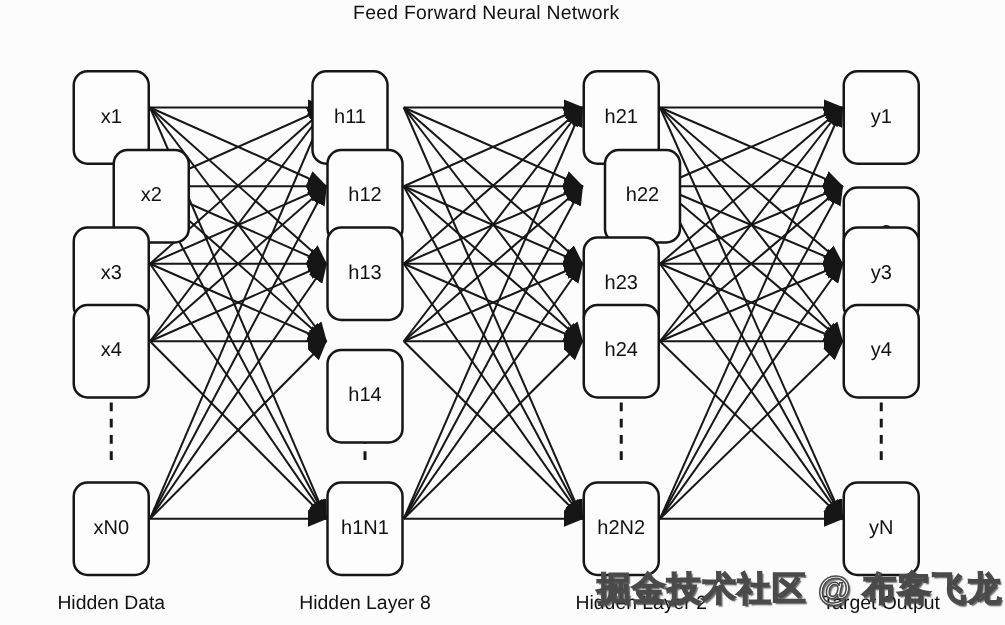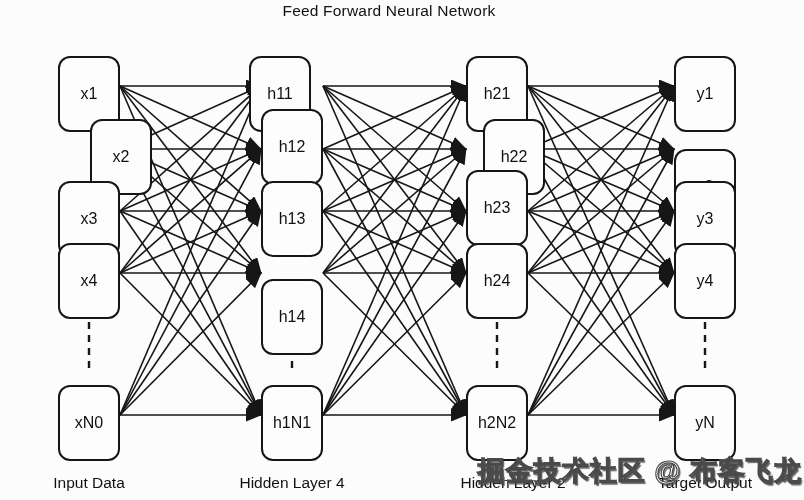--- a/index.html
+++ b/index.html
@@ -153,35 +153,35 @@
       <line x1="497" x2="497" y1="322" y2="372" stroke="#161616" stroke-width="2.4" stroke-dasharray="7 6"></line>
       <line x1="705" x2="705" y1="322" y2="372" stroke="#161616" stroke-width="2.4" stroke-dasharray="7 6"></line>
     </svg>
   <div id="nodes-layer">
       <div class="node" style="left: 58px; top: 56px;">x1</div>
       <div class="node" style="left: 58px; top: 119px; margin-left: 32px;">x2</div>
       <div class="node" style="left: 58px; top: 181px;">x3</div>
       <div class="node" style="left: 58px; top: 243px;">x4</div>
       <div class="node" style="left: 58px; top: 385px;">xN0</div>
       <div class="node" style="left: 249px; top: 56px;">h11</div>
-      <div class="node" style="left: 261px; top: 109px;">h12</div>
+      <div class="node" style="left: 261px; top: 119px;">h12</div>
       <div class="node" style="left: 261px; top: 181px;">h13</div>
       <div class="node" style="left: 261px; top: 243px; margin-top: 36px;">h14</div>
       <div class="node" style="left: 261px; top: 385px;">h1N1</div>
       <div class="node" style="left: 466px; top: 56px;">h21</div>
       <div class="node" style="left: 483px; top: 119px;">h22</div>
-      <div class="node" style="left: 466px; top: 170px;">h23</div>
+      <div class="node" style="left: 466px; top: 189px;">h23</div>
       <div class="node" style="left: 466px; top: 243px;">h24</div>
       <div class="node" style="left: 466px; top: 385px;">h2N2</div>
       <div class="node" style="left: 674px; top: 56px;">y1</div>
       <div class="node" style="left: 674px; top: 119px; margin-top: 30px;">y2</div>
       <div class="node" style="left: 674px; top: 181px;">y3</div>
       <div class="node" style="left: 674px; top: 243px;">y4</div>
       <div class="node" style="left: 674px; top: 385px;">yN</div>
     </div>
   <div id="labels-layer">
-      <div class="layer-label" style="left: 4px; top: 474px;">Input Data</div>
-      <div class="layer-label" style="left: 207px; top: 474px;">Hidden Layer 4</div>
+      <div class="layer-label" style="left: 4px; top: 474px;">Hidden Data</div>
+      <div class="layer-label" style="left: 207px; top: 474px;">Hidden Layer 8</div>
       <div class="layer-label" style="left: 428px; top: 474px;">Hidden Layer 2</div>
       <div class="layer-label" style="left: 620px; top: 474px;">Target Output</div>
     </div>
   <div class="watermark">掘金技术社区 @ 布客飞龙</div>
 </div>
 
 </body></html>

